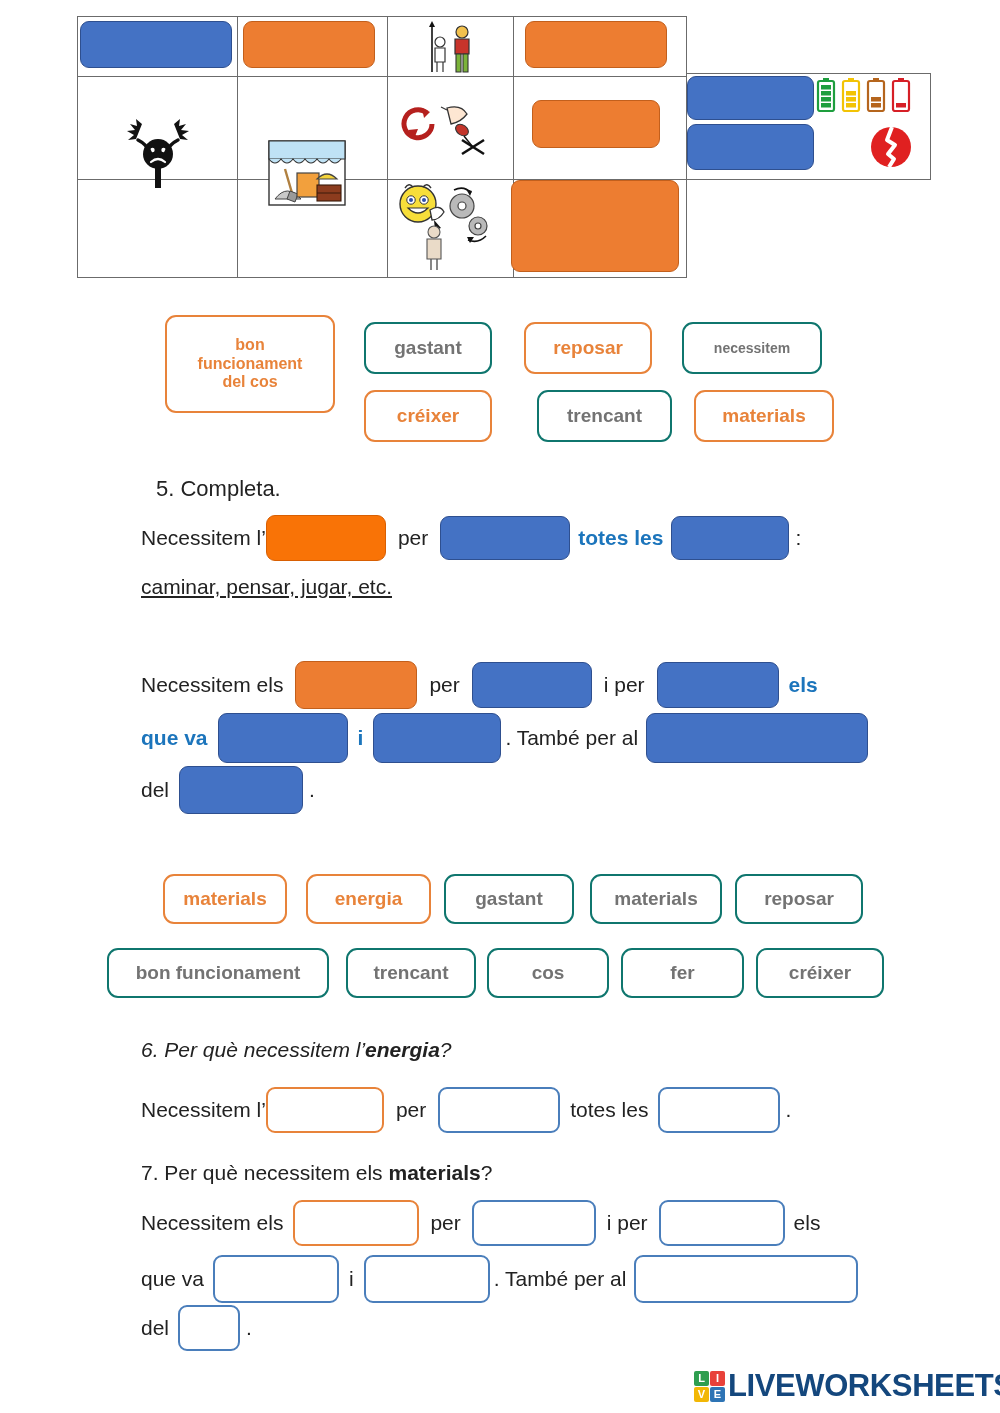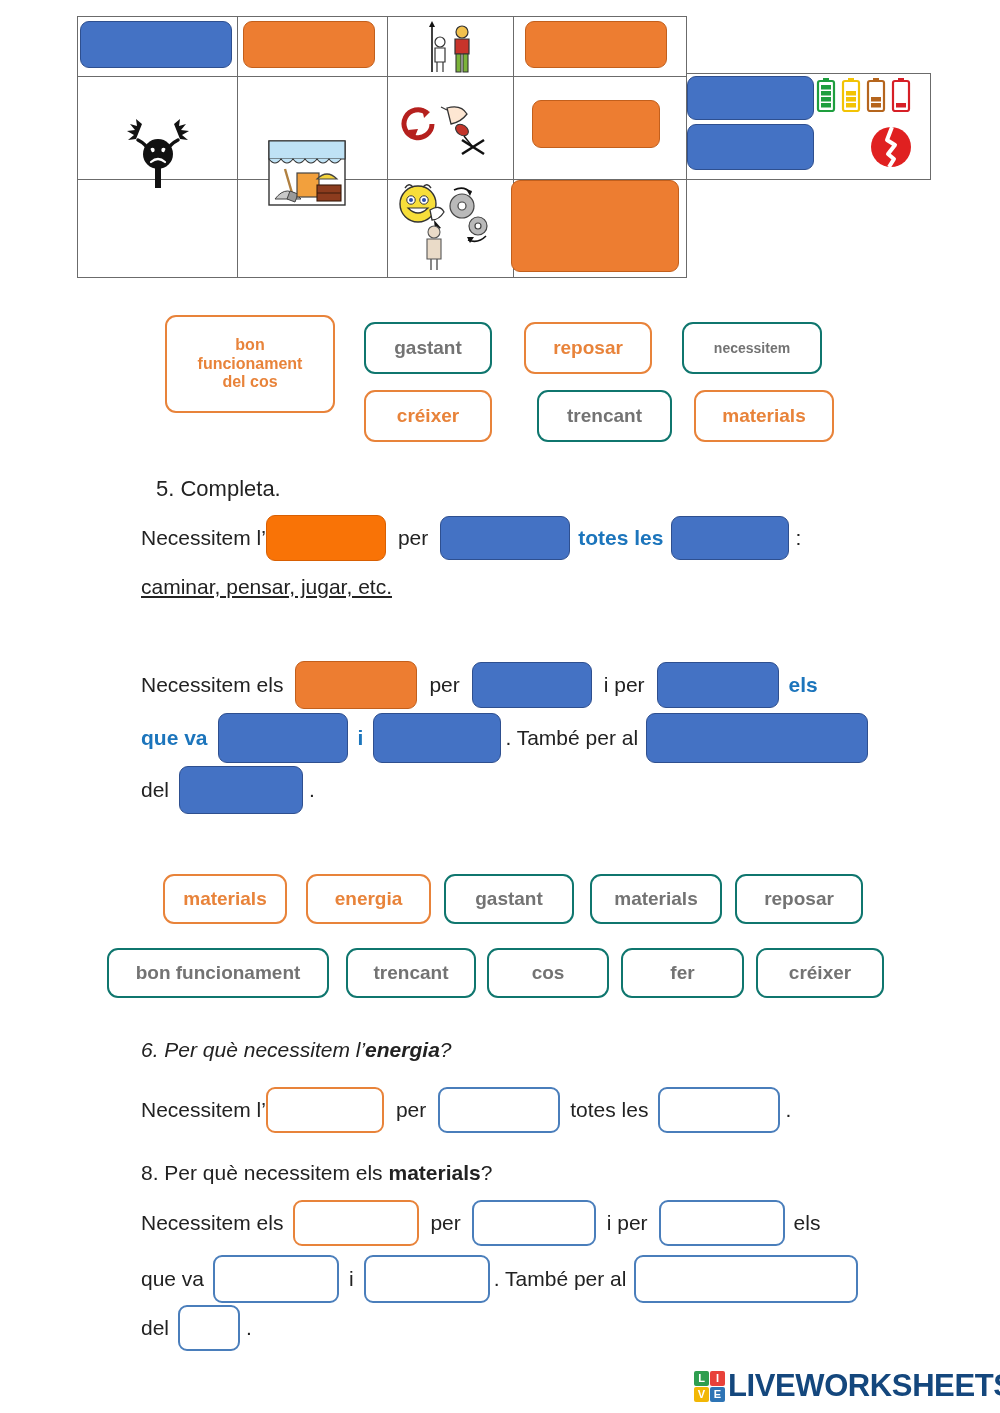--- a/index.html
+++ b/index.html
@@ -337,21 +337,21 @@
   <span>Necessitem l’</span>
   <span class="inbox orange" style="width:118px; height:46px;"></span>
   <span style="margin:0 12px;">per</span>
   <span class="inbox blue" style="width:122px; height:46px;"></span>
   <span style="margin:0 10px;">totes les</span>
   <span class="inbox blue" style="width:122px; height:46px;"></span>
   <span style="margin-left:5px;">.</span>
 </div>
 
 <div class="qline" style="left:141px; top:1161px;">
-  <span>8. Per què necessitem els </span><b>materials</b><span>?</span>
+  <span>7. Per què necessitem els </span><b>materials</b><span>?</span>
 </div>
 
 <div class="flowline" style="left:141px; top:1199px; height:48px;">
   <span>Necessitem els</span>
   <span class="inbox orange" style="width:126px; height:46px; margin-left:10px;"></span>
   <span style="margin:0 11px;">per</span>
   <span class="inbox blue" style="width:124px; height:46px;"></span>
   <span style="margin:0 11px;">i per</span>
   <span class="inbox blue" style="width:126px; height:46px;"></span>
   <span style="margin-left:9px;">els</span>

